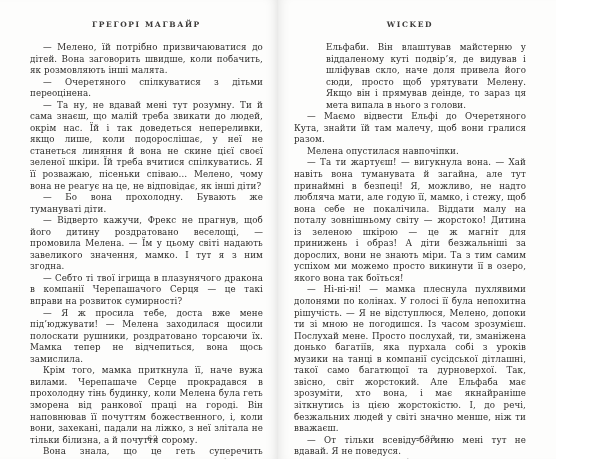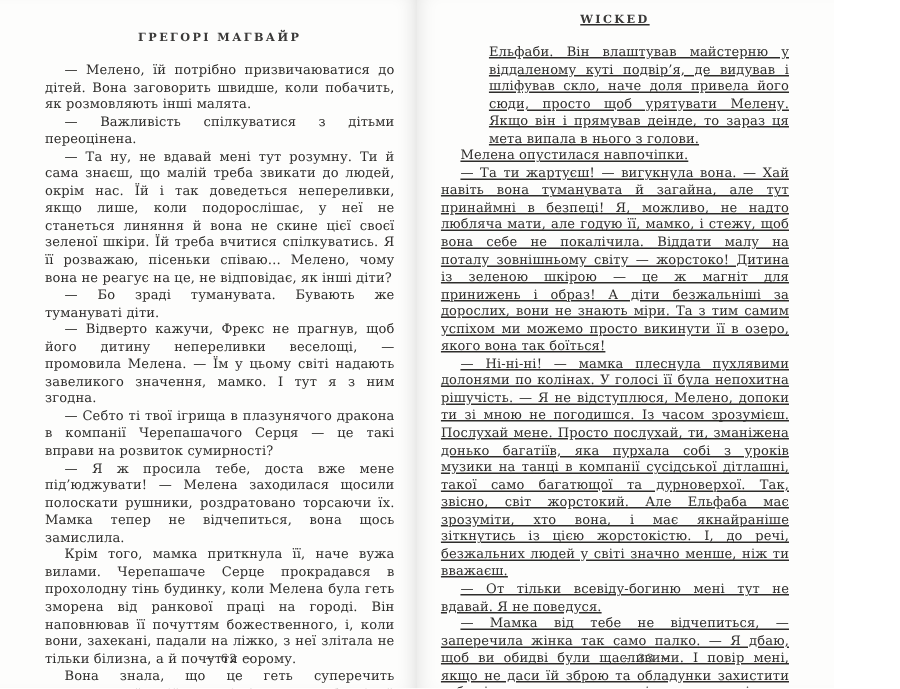--- a/index.html
+++ b/index.html
@@ -18,22 +18,22 @@
     color: #2e2d2b;
   }
   .page {
     position: relative;
     width: 300px;
     height: 459px;
     box-sizing: border-box;
   }
   .page-left  { padding: 20px 15px 0 30px;
                 box-shadow: inset -10px 0 14px -11px rgba(0,0,0,0.18); }
-  .page-right { padding: 8px 30px 0 16px;
-                box-shadow: inset 10px 0 14px -11px rgba(0,0,0,0.14); text-decoration: underline; }
+  .page-right { padding: 20px 30px 0 16px;
+                box-shadow: inset 10px 0 14px -11px rgba(0,0,0,0.14); }
   .running-head {
     text-align: center;
     font-size: 7.5px;
     font-weight: bold;
     letter-spacing: 1.6px;
     color: #3a3938;
     margin-bottom: 13px;
     white-space: nowrap;
   }
   .text-column {
@@ -63,36 +63,37 @@
 </style>
 </head>
 <body>
 
 <div class="spread">
 
   <div class="page page-left">
     <div class="running-head">ГРЕГОРІ МАГВАЙР</div>
     <div class="text-column">
         <p class="para">— Мелено, їй потрібно призвичаюватися до дітей. Вона заговорить швидше, коли побачить, як розмовляють інші малята.</p>
-        <p class="para">— Важливість спілкуватися з дітьми переоцінена.</p>
+        <p class="para">— Очеретяного спілкуватися з дітьми переоцінена.</p>
         <p class="para">— Та ну, не вдавай мені тут розумну. Ти й сама знаєш, що малій треба звикати до людей, окрім нас. Їй і так доведеться непереливки, якщо лише, коли подорослішає, у неї не станеться линяння й вона не скине цієї своєї зеленої шкіри. Їй треба вчитися спілкуватись. Я її розважаю, пісеньки співаю… Мелено, чому вона не реагує на це, не відповідає, як інші діти?</p>
-        <p class="para">— Бо зраді туманувата. Бувають же тумануваті діти.</p>
-        <p class="para">— Відверто кажучи, Фрекс не прагнув, щоб його дитину непереливки веселощі, — промовила Мелена. — Їм у цьому світі надають завеликого значення, мамко. І тут я з ним згодна.</p>
+        <p class="para">— Бо вона прохолодну. Бувають же тумануваті діти.</p>
+        <p class="para">— Відверто кажучи, Фрекс не прагнув, щоб його дитину роздратовано веселощі, — промовила Мелена. — Їм у цьому світі надають завеликого значення, мамко. І тут я з ним згодна.</p>
         <p class="para">— Себто ті твої ігрища в плазунячого дракона в компанії Черепашачого Серця — це такі вправи на розвиток сумирності?</p>
         <p class="para">— Я ж просила тебе, доста вже мене під’юджувати! — Мелена заходилася щосили полоскати рушники, роздратовано торсаючи їх. Мамка тепер не відчепиться, вона щось замислила.</p>
         <p class="para">Крім того, мамка приткнула її, наче вужа вилами. Черепашаче Серце прокрадався в прохолодну тінь будинку, коли Мелена була геть зморена від ранкової праці на городі. Він наповнював її почуттям божественного, і, коли вони, захекані, падали на ліжко, з неї злітала не тільки білизна, а й почуття сорому.</p>
         <p class="para">Вона знала, що це геть суперечить загальноприйнятій моралі. А проте, якби цілий трибунал священників-однобожників звинуватив її в подружній зраді, вона б сказала правду. Якось Черепашаче Серце врятував Мелену, повернув їй відчуття краси, надію на краще. Її віра в те, що в цьому світі є добро, розбилася вщент, коли народилася маленька зелена Ельфаба. Дитина виявилася надміру важким покаранням за такий дрібний переступ, що Мелена навіть не була впевнена, чи припускалася його.</p>
       </div>
     <div class="page-footer">~ 62 ~</div>
   </div>
 
   <div class="page page-right">
     <div class="running-head">WICKED</div>
     <div class="text-column">
         <p class="para no-indent">Ельфаби. Він влаштував майстерню у віддаленому куті подвір’я, де видував і шліфував скло, наче доля привела його сюди, просто щоб урятувати Мелену. Якщо він і прямував деінде, то зараз ця мета випала в нього з голови.</p>
+        <p class="para">— Маємо відвести Ельфі до Очеретяного Кута, знайти їй там малечу, щоб вони гралися разом.</p>
         <p class="para">Мелена опустилася навпочіпки.</p>
         <p class="para">— Та ти жартуєш! — вигукнула вона. — Хай навіть вона туманувата й загайна, але тут принаймні в безпеці! Я, можливо, не надто любляча мати, але годую її, мамко, і стежу, щоб вона себе не покалічила. Віддати малу на поталу зовнішньому світу — жорстоко! Дитина із зеленою шкірою — це ж магніт для принижень і образ! А діти безжальніші за дорослих, вони не знають міри. Та з тим самим успіхом ми можемо просто викинути її в озеро, якого вона так боїться!</p>
         <p class="para">— Ні-ні-ні! — мамка плеснула пухлявими долонями по колінах. У голосі її була непохитна рішучість. — Я не відступлюся, Мелено, допоки ти зі мною не погодишся. Із часом зрозумієш. Послухай мене. Просто послухай, ти, зманіжена донько багатіїв, яка пурхала собі з уроків музики на танці в компанії сусідської дітлашні, такої само багатющої та дурноверхої. Так, звісно, світ жорстокий. Але Ельфаба має зрозуміти, хто вона, і має якнайраніше зіткнутись із цією жорстокістю. І, до речі, безжальних людей у світі значно менше, ніж ти вважаєш.</p>
         <p class="para">— От тільки всевіду-богиню мені тут не вдавай. Я не поведуся.</p>
         <p class="para">— Мамка від тебе не відчепиться, — заперечила жінка так само палко. — Я дбаю, щоб ви обидві були щасливими. І повір мені, якщо не даси їй зброю та обладунки захистити себе від зневаги, вона врешті занапастить і твоє, і своє життя.</p>
       </div>
     <div class="page-footer">~ 33 ~</div>
   </div>
 
 </div>

